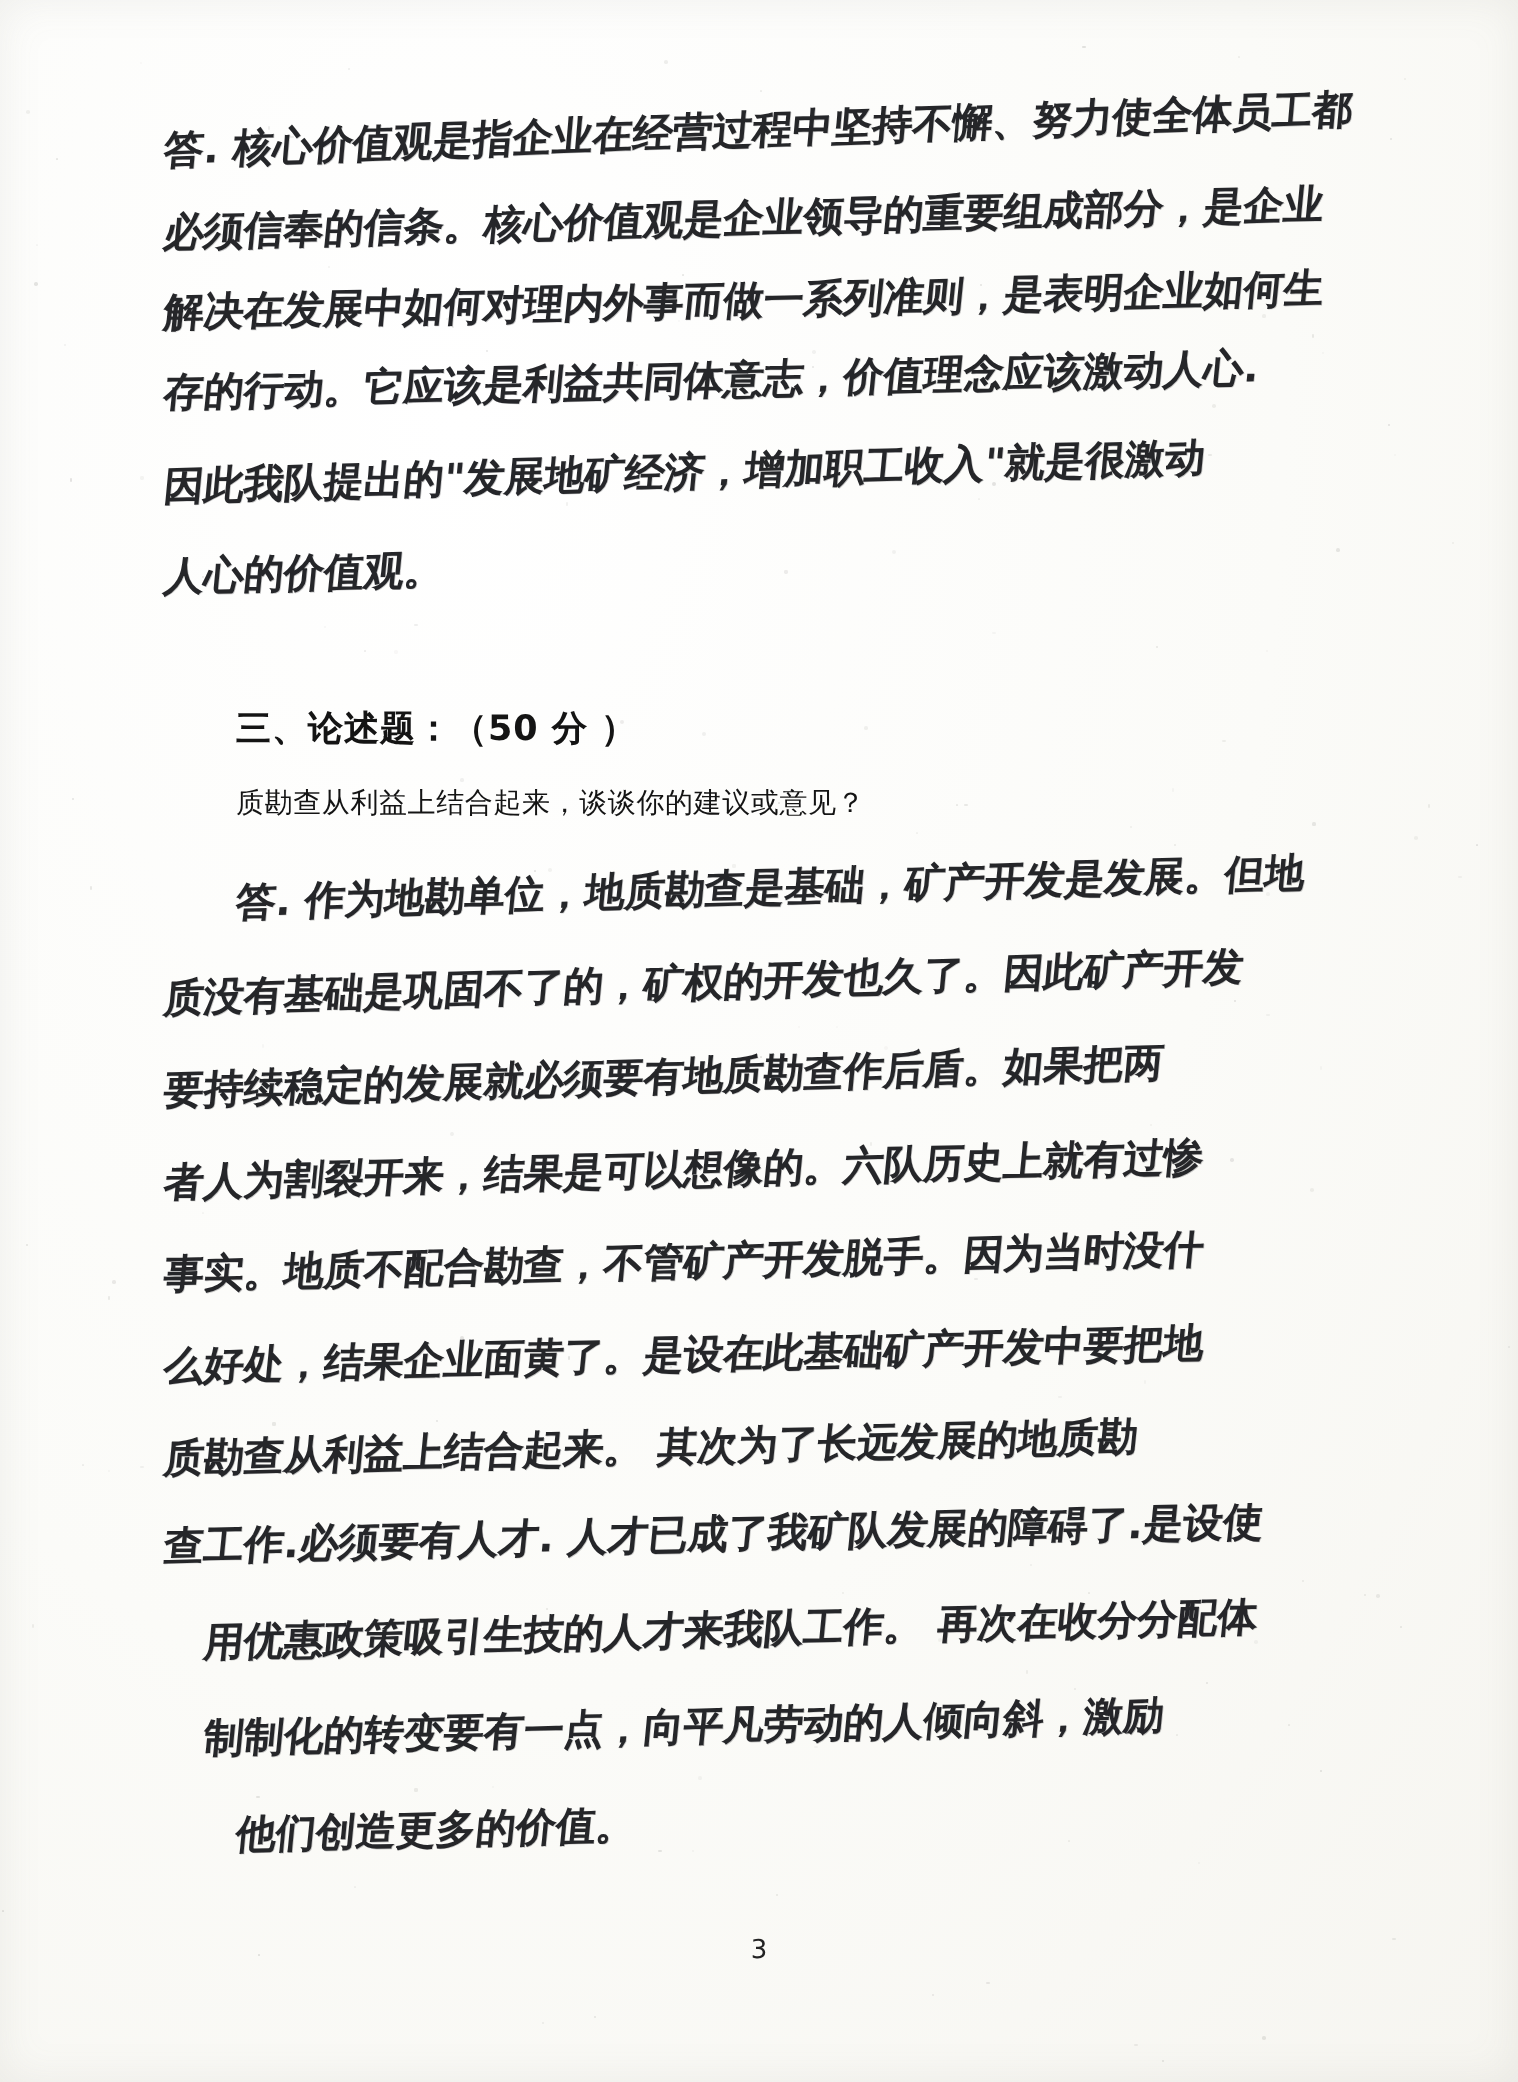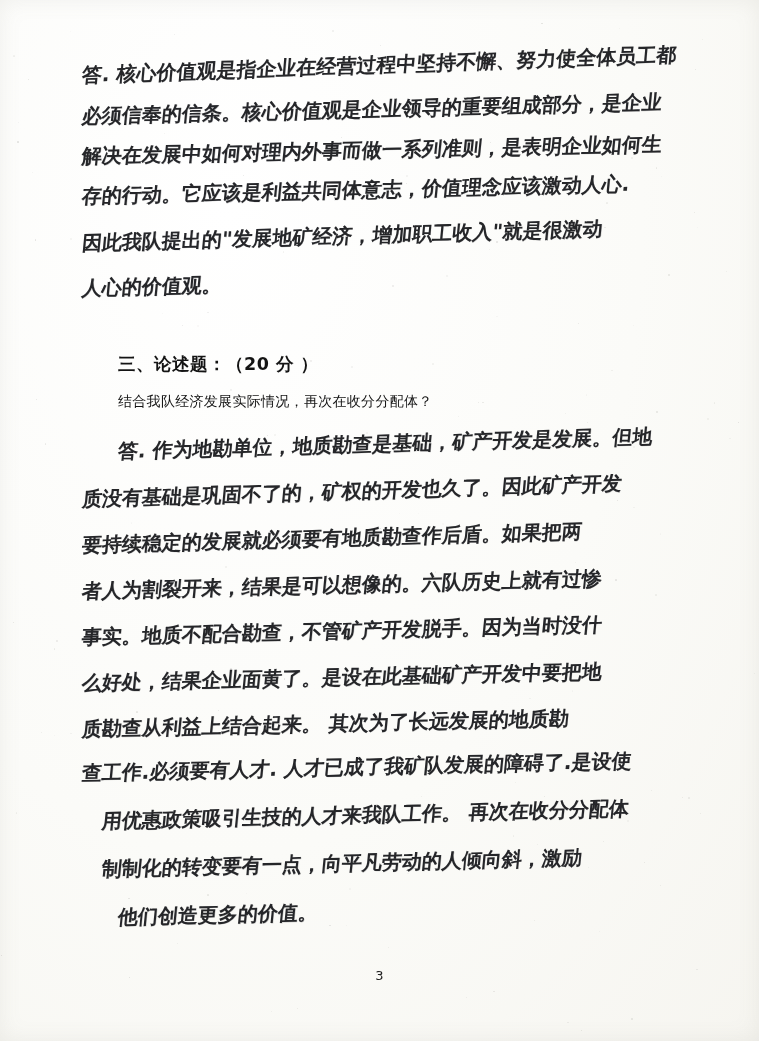--- a/index.html
+++ b/index.html
@@ -94,23 +94,23 @@
 
   <div class="hand-block" id="hand-top">
       <div class="hand-line" style="left: 82px; top: 62px; font-size: 20px; transform: rotate(-2deg) skewX(-7deg) scaleX(1);">答. 核心价值观是指企业在经营过程中坚持不懈、努力使全体员工都</div>
       <div class="hand-line" style="left: 82px; top: 103px; font-size: 20px; transform: rotate(-1.4deg) skewX(-7deg) scaleX(1);">必须信奉的信条。核心价值观是企业领导的重要组成部分，是企业</div>
       <div class="hand-line" style="left: 82px; top: 143px; font-size: 20px; transform: rotate(-1.2deg) skewX(-7deg) scaleX(1);">解决在发展中如何对理内外事而做一系列准则，是表明企业如何生</div>
       <div class="hand-line" style="left: 82px; top: 183px; font-size: 20px; transform: rotate(-1.3deg) skewX(-7deg) scaleX(1);">存的行动。它应该是利益共同体意志，价值理念应该激动人心.</div>
       <div class="hand-line" style="left: 82px; top: 230px; font-size: 20px; transform: rotate(-1.6deg) skewX(-7deg) scaleX(1);">因此我队提出的"发展地矿经济，增加职工收入"就是很激动</div>
       <div class="hand-line" style="left: 82px; top: 275px; font-size: 20px; transform: rotate(-1.4deg) skewX(-7deg) scaleX(1);">人心的价值观。</div>
     </div>
 
-  <div class="printed section-heading">三、论述题：（20 分 ）</div>
-
-  <div class="printed question-prompt">结合我队经济发展实际情况，再次在收分分配体？</div>
+  <div class="printed section-heading">三、论述题：（50 分 ）</div>
+
+  <div class="printed question-prompt">质勘查从利益上结合起来，谈谈你的建议或意见？</div>
 
   <div class="hand-block" id="hand-bottom">
       <div class="hand-line" style="left: 118px; top: 438px; font-size: 20px; transform: rotate(-1.6deg) skewX(-7deg) scaleX(1);">答. 作为地勘单位，地质勘查是基础，矿产开发是发展。但地</div>
       <div class="hand-line" style="left: 82px; top: 486px; font-size: 20px; transform: rotate(-1.7deg) skewX(-7deg) scaleX(1);">质没有基础是巩固不了的，矿权的开发也久了。因此矿产开发</div>
       <div class="hand-line" style="left: 82px; top: 532px; font-size: 20px; transform: rotate(-1.6deg) skewX(-7deg) scaleX(1);">要持续稳定的发展就必须要有地质勘查作后盾。如果把两</div>
       <div class="hand-line" style="left: 82px; top: 578px; font-size: 20px; transform: rotate(-1.4deg) skewX(-7deg) scaleX(1);">者人为割裂开来，结果是可以想像的。六队历史上就有过惨</div>
       <div class="hand-line" style="left: 82px; top: 624px; font-size: 20px; transform: rotate(-1.4deg) skewX(-7deg) scaleX(1);">事实。地质不配合勘查，不管矿产开发脱手。因为当时没什</div>
       <div class="hand-line" style="left: 82px; top: 670px; font-size: 20px; transform: rotate(-1.3deg) skewX(-7deg) scaleX(1);">么好处，结果企业面黄了。是设在此基础矿产开发中要把地</div>
       <div class="hand-line" style="left: 82px; top: 716px; font-size: 20px; transform: rotate(-1.3deg) skewX(-7deg) scaleX(1);">质勘查从利益上结合起来。 其次为了长远发展的地质勘</div>
       <div class="hand-line" style="left: 82px; top: 760px; font-size: 20px; transform: rotate(-1.3deg) skewX(-7deg) scaleX(1);">查工作.必须要有人才. 人才已成了我矿队发展的障碍了.是设使</div>

